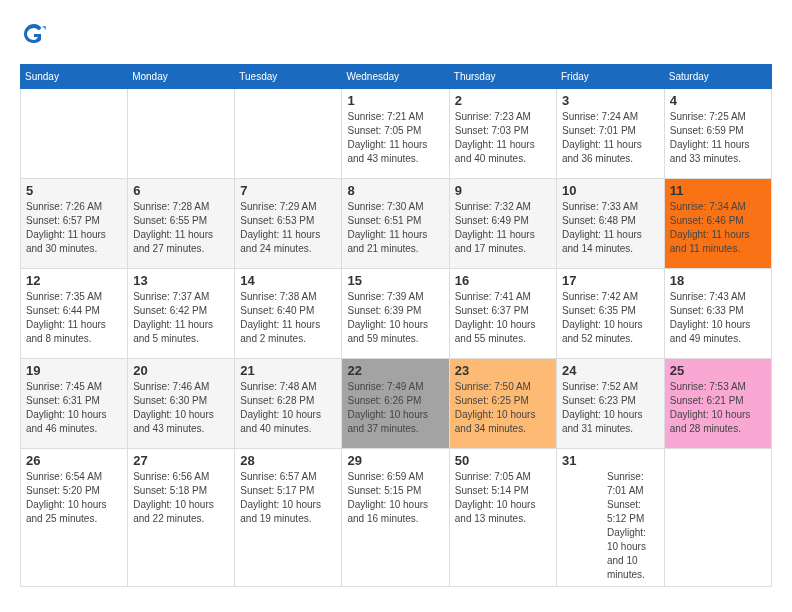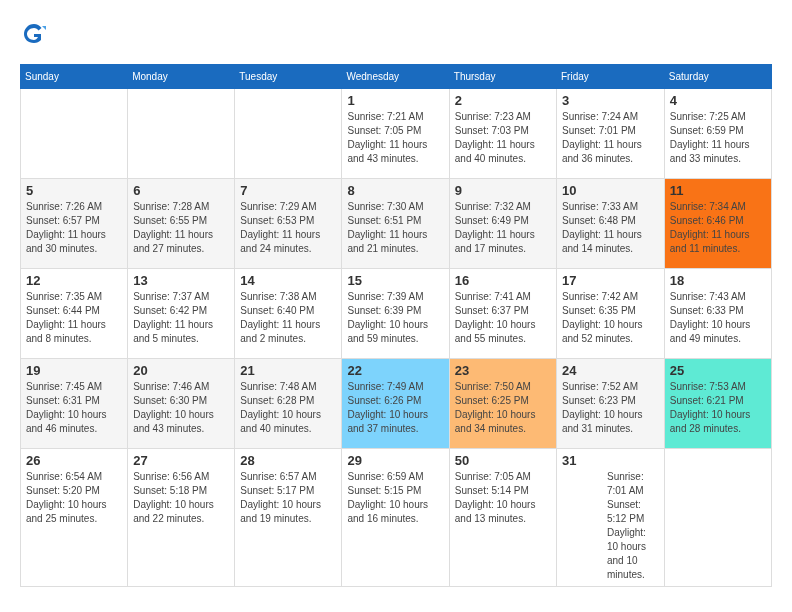--- a/index.html
+++ b/index.html
@@ -271,42 +271,42 @@
 Daylight: 10 hours
 and 43 minutes.</div>
         </td>
         <td style="background-color: rgb(245, 245, 245);">
           <div class="day-num">21</div>
           <div class="day-info" style="white-space: pre-line;">Sunrise: 7:48 AM
 Sunset: 6:28 PM
 Daylight: 10 hours
 and 40 minutes.</div>
         </td>
-        <td style="background-color: #7dd3fc;">
+        <td style="background-color: #a3a3a3;">
           <div class="day-num">22</div>
           <div class="day-info" style="white-space: pre-line;">Sunrise: 7:49 AM
 Sunset: 6:26 PM
 Daylight: 10 hours
 and 37 minutes.</div>
         </td>
         <td style="background-color: #fdba74;">
           <div class="day-num">23</div>
           <div class="day-info" style="white-space: pre-line;">Sunrise: 7:50 AM
 Sunset: 6:25 PM
 Daylight: 10 hours
 and 34 minutes.</div>
         </td>
         <td style="background-color: rgb(245, 245, 245);">
           <div class="day-num">24</div>
           <div class="day-info" style="white-space: pre-line;">Sunrise: 7:52 AM
 Sunset: 6:23 PM
 Daylight: 10 hours
 and 31 minutes.</div>
         </td>
-        <td style="background-color: #5eead4;">
+        <td style="background-color: #f9a8d4;">
           <div class="day-num">25</div>
           <div class="day-info" style="white-space: pre-line;">Sunrise: 7:53 AM
 Sunset: 6:21 PM
 Daylight: 10 hours
 and 28 minutes.</div>
         </td>
       </tr>
       <tr>
         <td>
           <div class="day-num">26</div>

